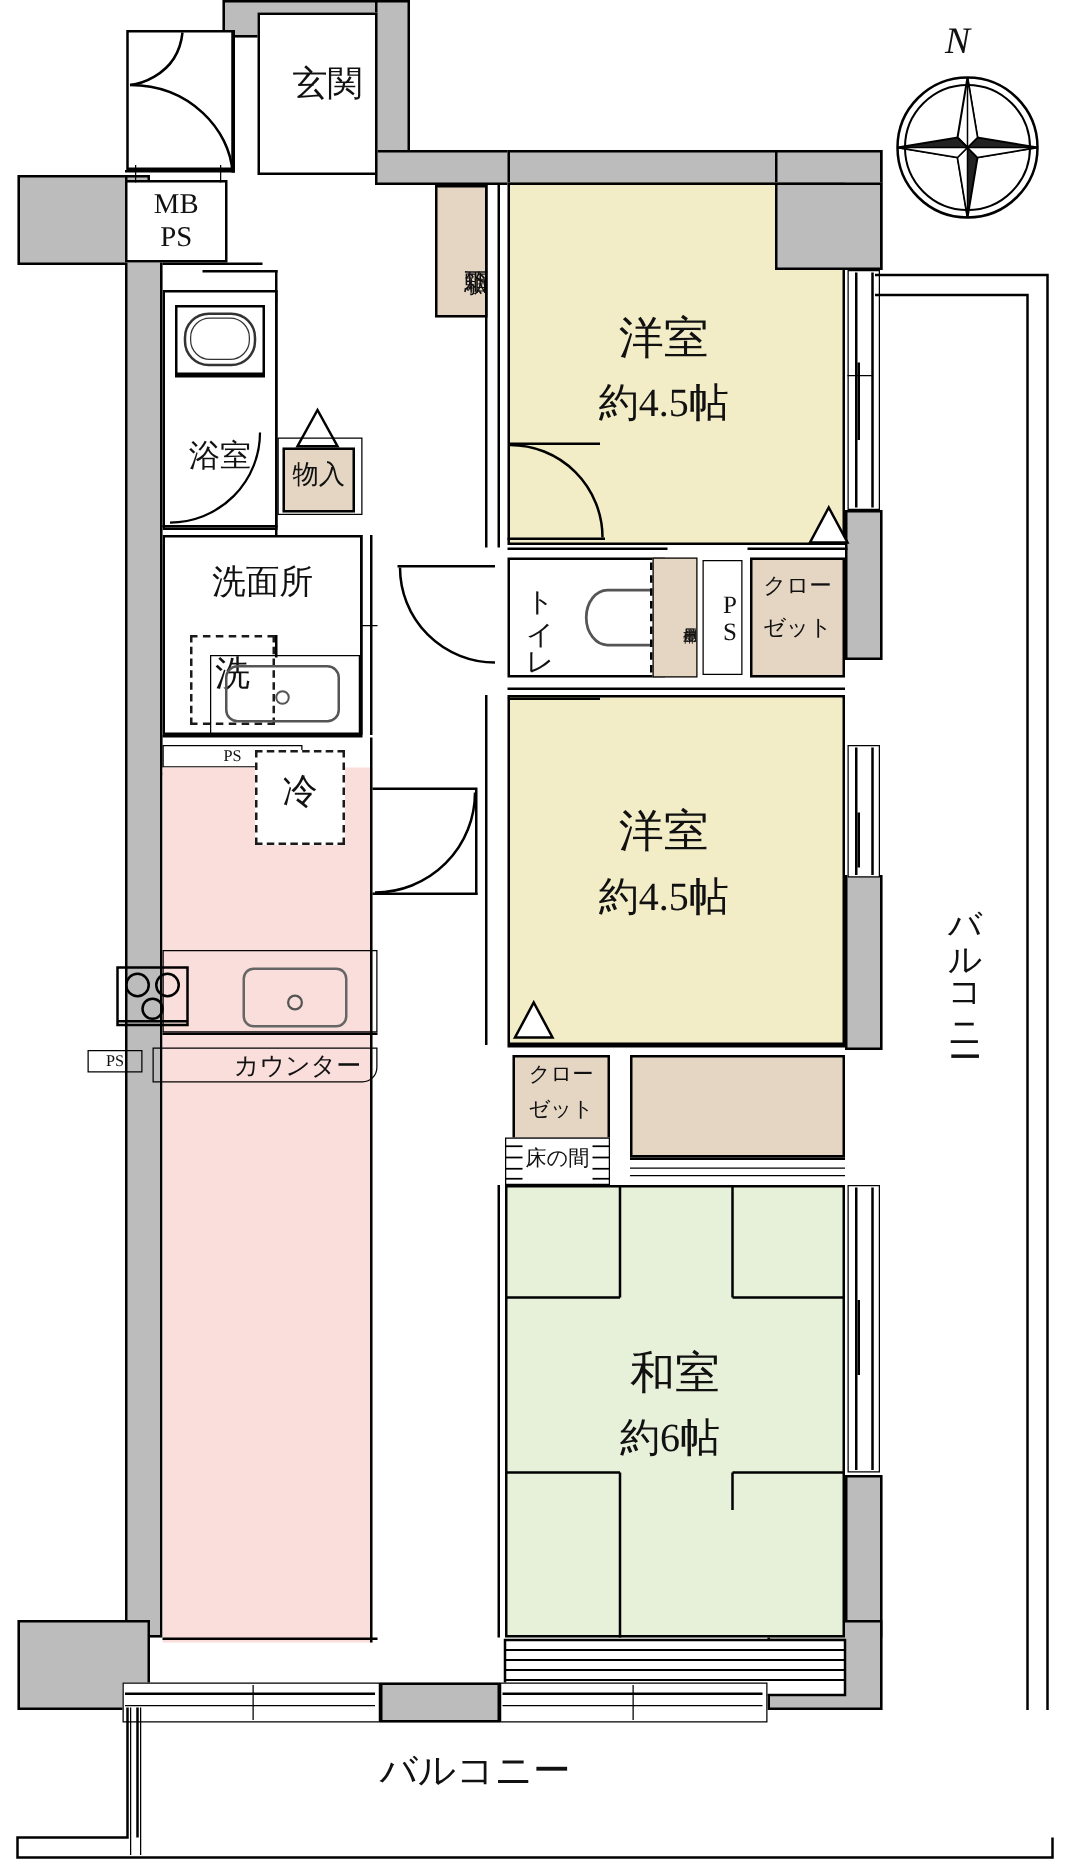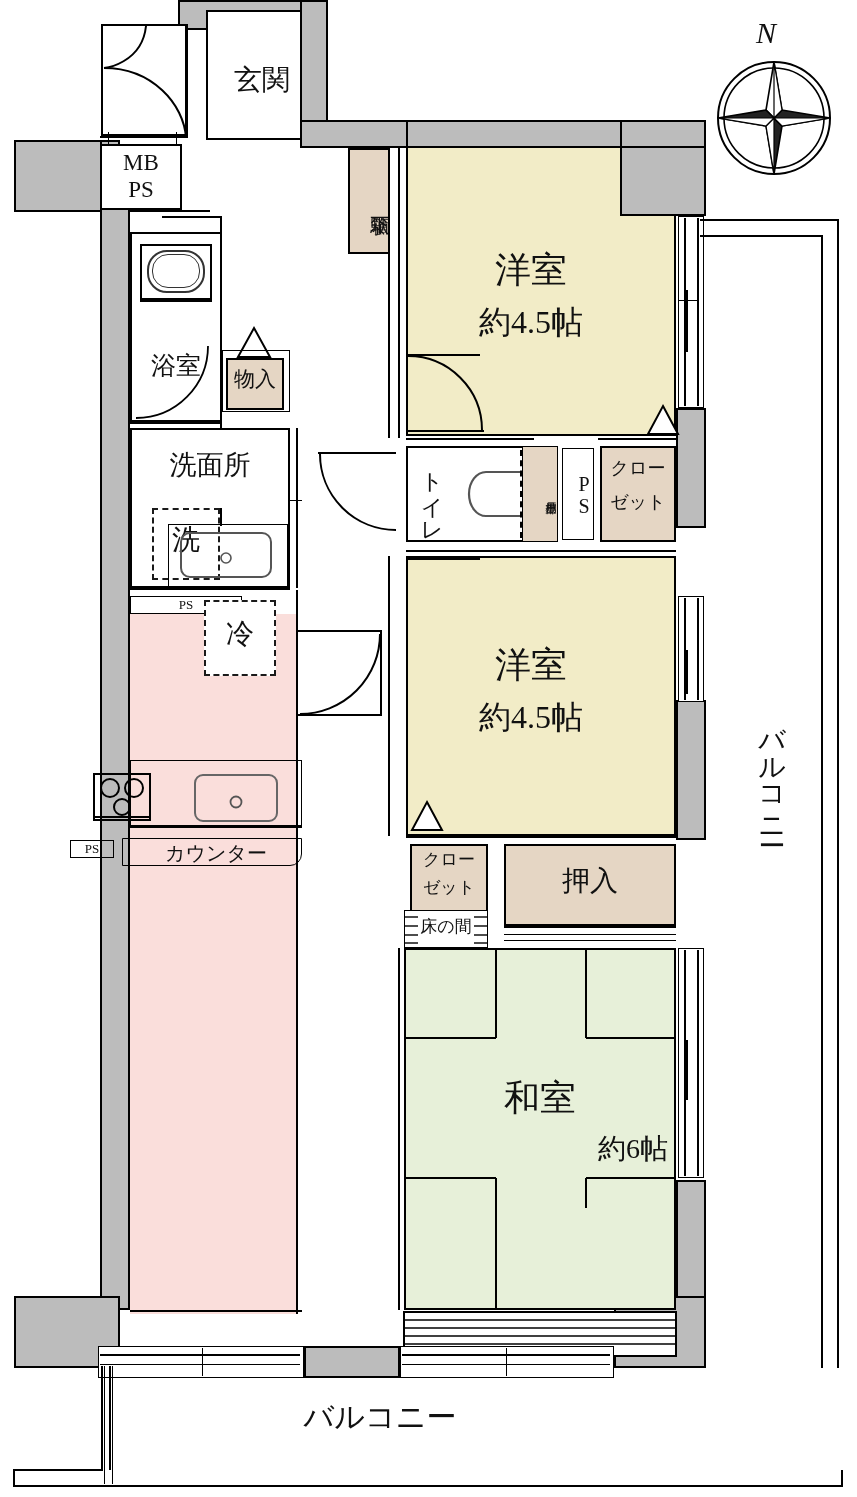--- a/index.html
+++ b/index.html
@@ -48,21 +48,21 @@
 
   <div class="wall" style="left:14px;top:1296px;width:106px;height:72px;"></div>
 
   <div class="wall" style="left:676px;top:408px;width:30px;height:120px;"></div>
   <div class="wall" style="left:676px;top:700px;width:30px;height:140px;"></div>
   <div class="wall" style="left:676px;top:1180px;width:30px;height:130px;"></div>
 
   <div class="wall" style="left:614px;top:1296px;width:92px;height:72px;"></div>
 
   <div class="room f-white" style="left:206px;top:10px;width:96px;height:130px;"></div>
-  <div class="label" style="left:206px;top:52px;width:112px;font-size:28px;margin-top:12px;">玄関</div>
+  <div class="label" style="left:206px;top:52px;width:112px;font-size:28px;">玄関</div>
 
   <div class="thin" style="left:101px;top:24px;width:86px;height:112px;border-width:2px;background:#fff;"></div>
   <svg style="left:100px;top:24px;width:90px;height:116px;">
     <path d="M4,44 C4,44 42,40 46,2" fill="none" stroke="#000" stroke-width="2"></path>
     <path d="M4,44 C52,44 84,80 86,114" fill="none" stroke="#000" stroke-width="2"></path>
   </svg>
   <div class="lineV" style="left:186px;top:24px;height:114px;"></div>
   <div class="lineH" style="left:100px;top:136px;width:88px;"></div>
 
   <div class="room f-white" style="left:100px;top:144px;width:82px;height:66px;"></div>
@@ -170,21 +170,21 @@
     <circle cx="29" cy="34" r="8" fill="none" stroke="#000" stroke-width="2"></circle>
     <line x1="1" y1="44" x2="57" y2="44" stroke="#000" stroke-width="2"></line>
   </svg>
 
   <div class="thin" style="left:194px;top:774px;width:84px;height:48px;border-radius:9px;border-width:2.4px;border-color:#666;"></div>
   <svg style="left:228px;top:794px;width:16px;height:16px;">
     <circle cx="8" cy="8" r="5.5" fill="none" stroke="#555" stroke-width="1.8"></circle>
   </svg>
 
   <div class="thin" style="left:122px;top:838px;width:180px;height:28px;border-radius:0 0 12px 0;"></div>
-  <div class="label" style="left:128px;top:842px;width:176px;font-size:20px;">カウンター</div>
+  <div class="label" style="left:128px;top:842px;width:176px;font-size:20px;padding-left:22px;">カウンター</div>
   <div class="thin" style="left:70px;top:840px;width:44px;height:18px;"></div>
   <div class="label" style="left:70px;top:842px;width:44px;font-size:13px;">PS</div>
   <div class="lineH" style="left:130px;top:826px;width:172px;"></div>
 
   <div class="lineH" style="left:298px;top:630px;width:82px;"></div>
   <svg style="left:298px;top:632px;width:84px;height:86px;">
     <path d="M82,2 A80,80 0 0 1 2,82" fill="none" stroke="#000" stroke-width="2"></path>
   </svg>
   <div class="lineH" style="left:298px;top:714px;width:84px;"></div>
   <div class="lineV" style="left:380px;top:630px;height:86px;"></div>
@@ -231,42 +231,41 @@
   <svg style="left:410px;top:800px;width:34px;height:32px;">
     <path d="M17,2 L32,30 L2,30 Z" fill="#fff" stroke="#000" stroke-width="2"></path>
   </svg>
 
   <div class="lineH" style="left:406px;top:836px;width:270px;"></div>
   <div class="room f-tan" style="left:410px;top:844px;width:78px;height:68px;"></div>
   <div class="label" style="left:410px;top:850px;width:78px;font-size:17px;">クロー</div>
   <div class="label" style="left:410px;top:878px;width:78px;font-size:17px;">ゼット</div>
 
   <div class="room f-tan" style="left:504px;top:844px;width:172px;height:82px;"></div>
-  <div class="label" style="left:504px;top:865px;width:172px;font-size:28px;">押入</div>
 
   <div class="room f-white" style="left:404px;top:910px;width:84px;height:38px;border-width:1.6px;"></div>
   <div class="label" style="left:404px;top:917px;width:84px;font-size:17px;">床の間</div>
   <svg style="left:404px;top:910px;width:84px;height:38px;">
     <line x1="0" y1="7" x2="14" y2="7" stroke="#000" stroke-width="1.4"></line>
     <line x1="0" y1="16" x2="14" y2="16" stroke="#000" stroke-width="1.4"></line>
     <line x1="0" y1="25" x2="14" y2="25" stroke="#000" stroke-width="1.4"></line>
     <line x1="0" y1="33" x2="14" y2="33" stroke="#000" stroke-width="1.4"></line>
     <line x1="70" y1="7" x2="84" y2="7" stroke="#000" stroke-width="1.4"></line>
     <line x1="70" y1="16" x2="84" y2="16" stroke="#000" stroke-width="1.4"></line>
     <line x1="70" y1="25" x2="84" y2="25" stroke="#000" stroke-width="1.4"></line>
     <line x1="70" y1="33" x2="84" y2="33" stroke="#000" stroke-width="1.4"></line>
   </svg>
 
   <div class="lineH" style="left:504px;top:926px;width:172px;"></div>
   <div class="lineH1" style="left:504px;top:934px;width:172px;"></div>
   <div class="lineH1" style="left:504px;top:940px;width:172px;"></div>
 
   <div class="room f-green" style="left:404px;top:948px;width:272px;height:362px;"></div>
   <div class="label" style="left:404px;top:1078px;width:272px;font-size:36px;">和室</div>
-  <div class="label" style="left:404px;top:1133px;width:264px;font-size:28px;text-align:right;">約6帖</div>
+  <div class="label" style="left:404px;top:1133px;width:264px;font-size:32px;">約6帖</div>
 
   <svg style="left:404px;top:948px;width:272px;height:362px;">
     <line x1="0" y1="90" x2="92" y2="90" stroke="#000" stroke-width="2"></line>
     <line x1="92" y1="0" x2="92" y2="90" stroke="#000" stroke-width="2"></line>
     <line x1="182" y1="0" x2="182" y2="90" stroke="#000" stroke-width="2"></line>
     <line x1="182" y1="90" x2="272" y2="90" stroke="#000" stroke-width="2"></line>
     <line x1="92" y1="230" x2="92" y2="362" stroke="#000" stroke-width="2"></line>
     <line x1="182" y1="230" x2="182" y2="260" stroke="#000" stroke-width="2"></line>
     <line x1="0" y1="230" x2="92" y2="230" stroke="#000" stroke-width="2"></line>
     <line x1="182" y1="230" x2="272" y2="230" stroke="#000" stroke-width="2"></line>

